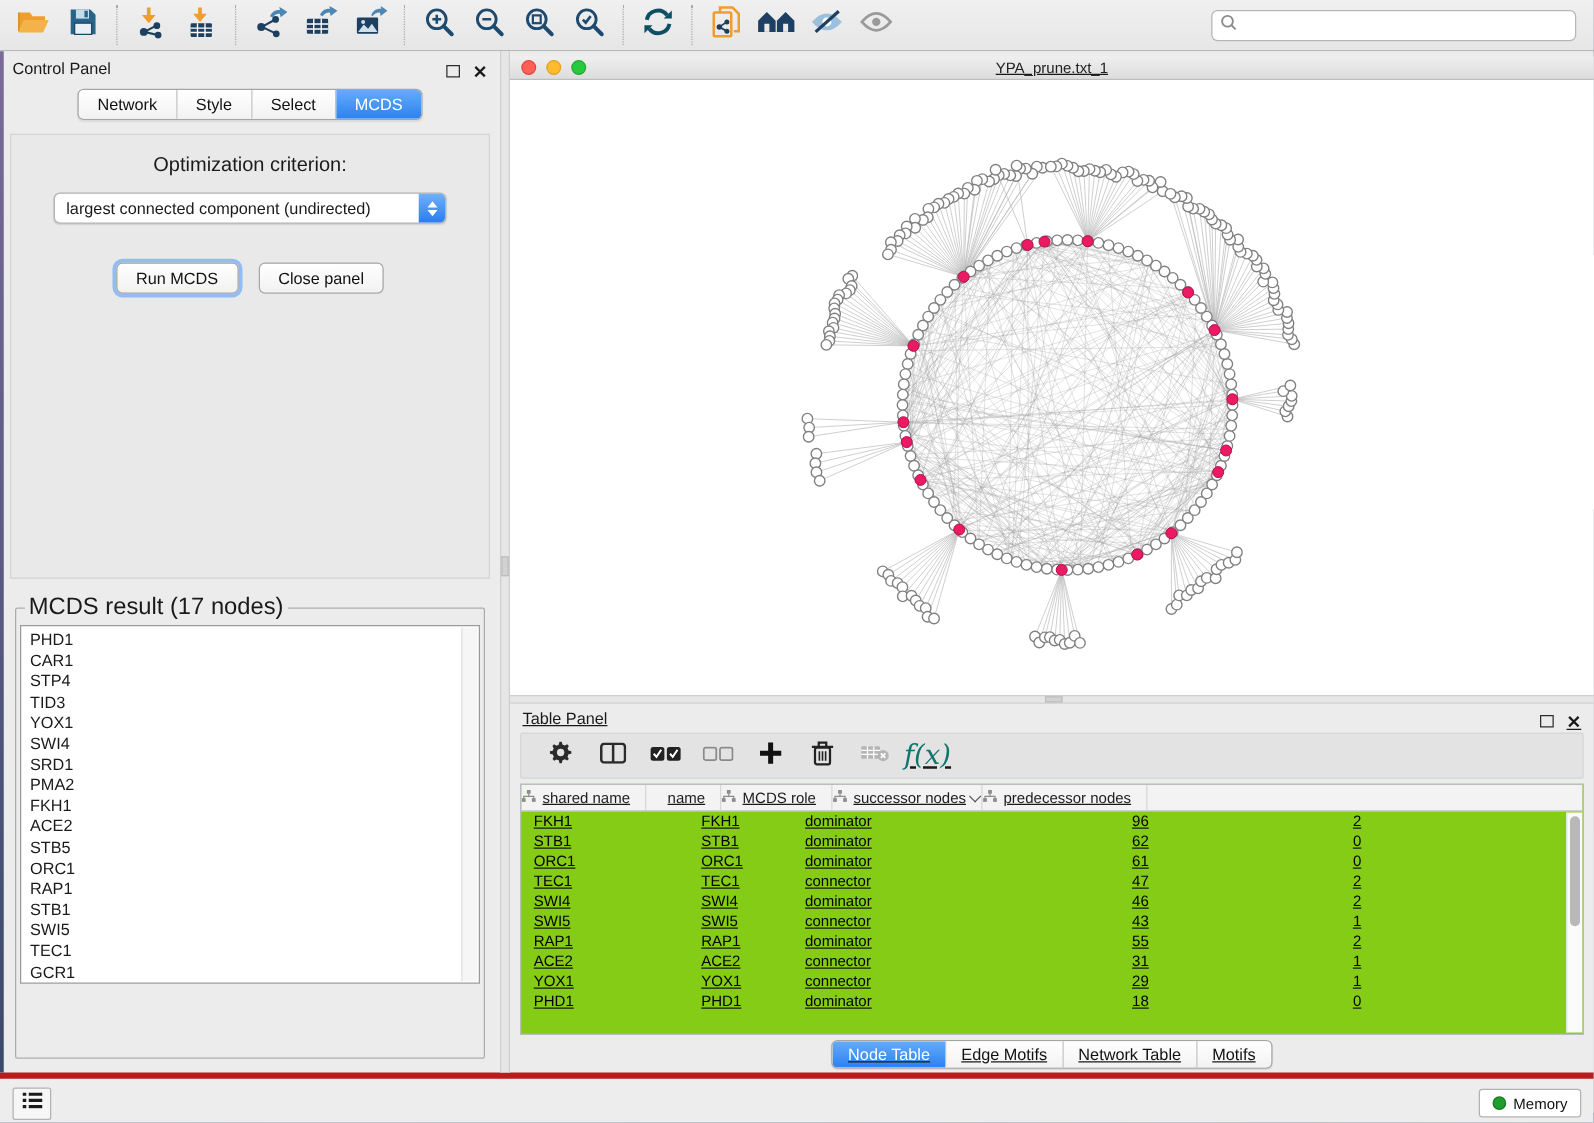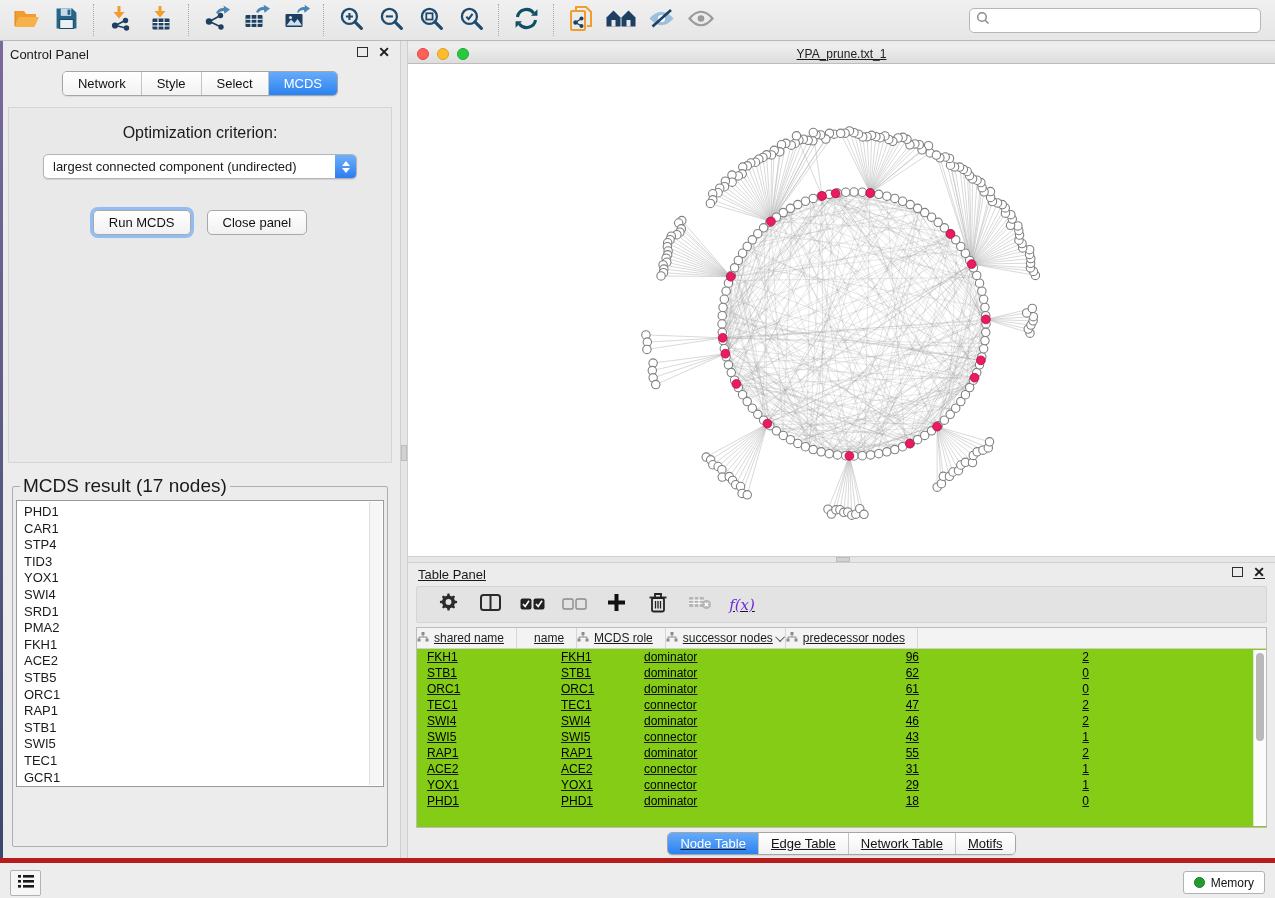--- a/index.html
+++ b/index.html
@@ -19,21 +19,21 @@
   .searchbox { margin-left:auto; margin-right:8px; width:292px; height:25px; background:#fff; border:1px solid #b6b6b6; border-radius:5px; display:flex; align-items:center; padding:0 6px; gap:5px; }
   .searchbox input { border:none; outline:none; flex:1; font-size:12px; font-family:inherit; background:transparent; }
 
   
   .main { flex:none; height:817px; display:flex; }
   .vdivider { width:8px; flex:none; background:#e6e6e6; border-left:1px solid #cfcfcf; border-right:1px solid #cfcfcf; position:relative; }
   .vdivider .handle { position:absolute; top:404px; left:0; width:6px; height:16px; background:#d2d2d2; border:1px solid #bdbdbd; }
 
   
   .cpanel { width:400px; flex:none; background:#ececec; display:flex; flex-direction:column; }
-  .panel-head { display:flex; align-items:flex-start; padding:6px 10px 4px; font-size:13px; }
+  .panel-head { display:flex; align-items:flex-end; padding:6px 10px 4px; font-size:13px; }
   .panel-head .ph-icons { margin-left:auto; display:flex; gap:10px; align-items:center; }
   .float-ico { width:11px; height:10px; border:1.6px solid #2e2e2e; display:inline-block; }
   .close-ico { font-size:14px; font-weight:bold; color:#1a1a1a; line-height:10px; }
   .seg-row { display:flex; justify-content:center; padding:5px 0 7px; }
   .seg { display:inline-flex; border:1px solid #a5a5a5; border-radius:5px; background:#fff; overflow:hidden; box-shadow:0 1px 1px rgba(0,0,0,.08);justify-content:center; }
   .seg .seg-item { padding:4px 15px; font-size:13px; color:#111; border-left:1px solid #c3c3c3; background:linear-gradient(#ffffff,#f2f2f2); white-space:nowrap; }
   .seg .seg-item:first-child { border-left:none; }
   .seg .seg-item.active { background:linear-gradient(#66abfa,#2b82f0); color:#fff; }
   .cp-content { margin:4px 8px 0; background:#e9e9e9; border:1px solid #d4d4d4; height:356px; flex:none; }
   .opt-label { text-align:center; font-size:16px; padding-top:16px; }
@@ -58,21 +58,21 @@
   .light { width:12px; height:12px; border-radius:50%; }
   .net-title { font-size:12px; color:#222; }
   .net-canvas { height:492px; background:#fff; position:relative; overflow:hidden; }
   .hdivider { height:7px; flex:none; background:#e6e6e6; border-top:1px solid #cfcfcf; border-bottom:1px solid #cfcfcf; position:relative; }
   .hdivider .handle { position:absolute; left:428px; top:0; width:14px; height:5px; background:#d2d2d2; border:1px solid #bdbdbd; }
 
   
   .tpanel { flex:1; display:flex; flex-direction:column; background:#ececec; min-height:0; }
   .tp-toolbar { margin:1px 8px 4px; background:#e3e3e3; border:1px solid #d5d5d5; border-radius:2px; height:37px; flex:none; display:flex; align-items:center; gap:0; padding:0 10px; }
   .tp-btn { width:42px; height:30px; display:flex; align-items:center; justify-content:center; }
-  .fx { font-family:"DejaVu Serif", serif; font-style:italic; font-size:15px; color:#6d28d9; }
+  .fx { font-family:"DejaVu Serif", serif; font-style:italic; font-size:22px; color:#0f766e; }
   .tp-table { margin:0 8px; background:#84cc16; border:1px solid #bcbcbc; flex:1; position:relative; overflow:hidden; }
   .thead { display:flex; height:21px; background:#f3f3f3; border-bottom:1px solid #cfcfcf; }
   .hcell { display:flex; align-items:center; justify-content:center; gap:5px; font-size:12px; color:#1c1c1c; border-right:1px solid #d7d7d7; height:100%; }
   .trow { display:flex; height:16px; align-items:center; font-size:12px; color:#000; }
   .c1{width:134px;} .c2{width:83px;} .c3{width:148px;} .c4{width:147px;} .c5{width:170px;}
   .trow .c1,.trow .c2,.trow .c3 { padding-left:10px; }
   .trow .c4,.trow .c5 { text-align:right; padding-right:10px; }
   .sort-chev { width:7px; height:7px; border-left:1.6px solid #555; border-bottom:1.6px solid #555; transform:rotate(-45deg) translateY(-2px); display:inline-block; }
   .vscroll { position:absolute; right:0; top:22px; bottom:1px; width:13px; background:#fbfbfb; border-left:1px solid #e3e3e3; }
   .vthumb { position:absolute; top:3px; left:2px; width:8px; height:88px; background:#b9b9b9; border-radius:4px; }
@@ -1289,21 +1289,21 @@
               <div class="c4">18</div>
               <div class="c5">0</div>
             </div>
           <div class="vscroll">
               <div class="vthumb"></div>
             </div>
         </div>
         <div class="tp-tabs">
           <div class="seg">
             <div class="seg-item active" style="padding:3px 12px;">Node Table</div>
-              <div class="seg-item" style="padding:3px 12px;">Edge Table</div>
+              <div class="seg-item" style="padding:3px 12px;">Edge Motifs</div>
               <div class="seg-item" style="padding:3px 12px;">Network Table</div>
               <div class="seg-item" style="padding:3px 12px;">Motifs</div>
           </div>
         </div>
       </div>
     </div>
   </div>
 
   <div class="statusbar">
     <div class="list-btn">

